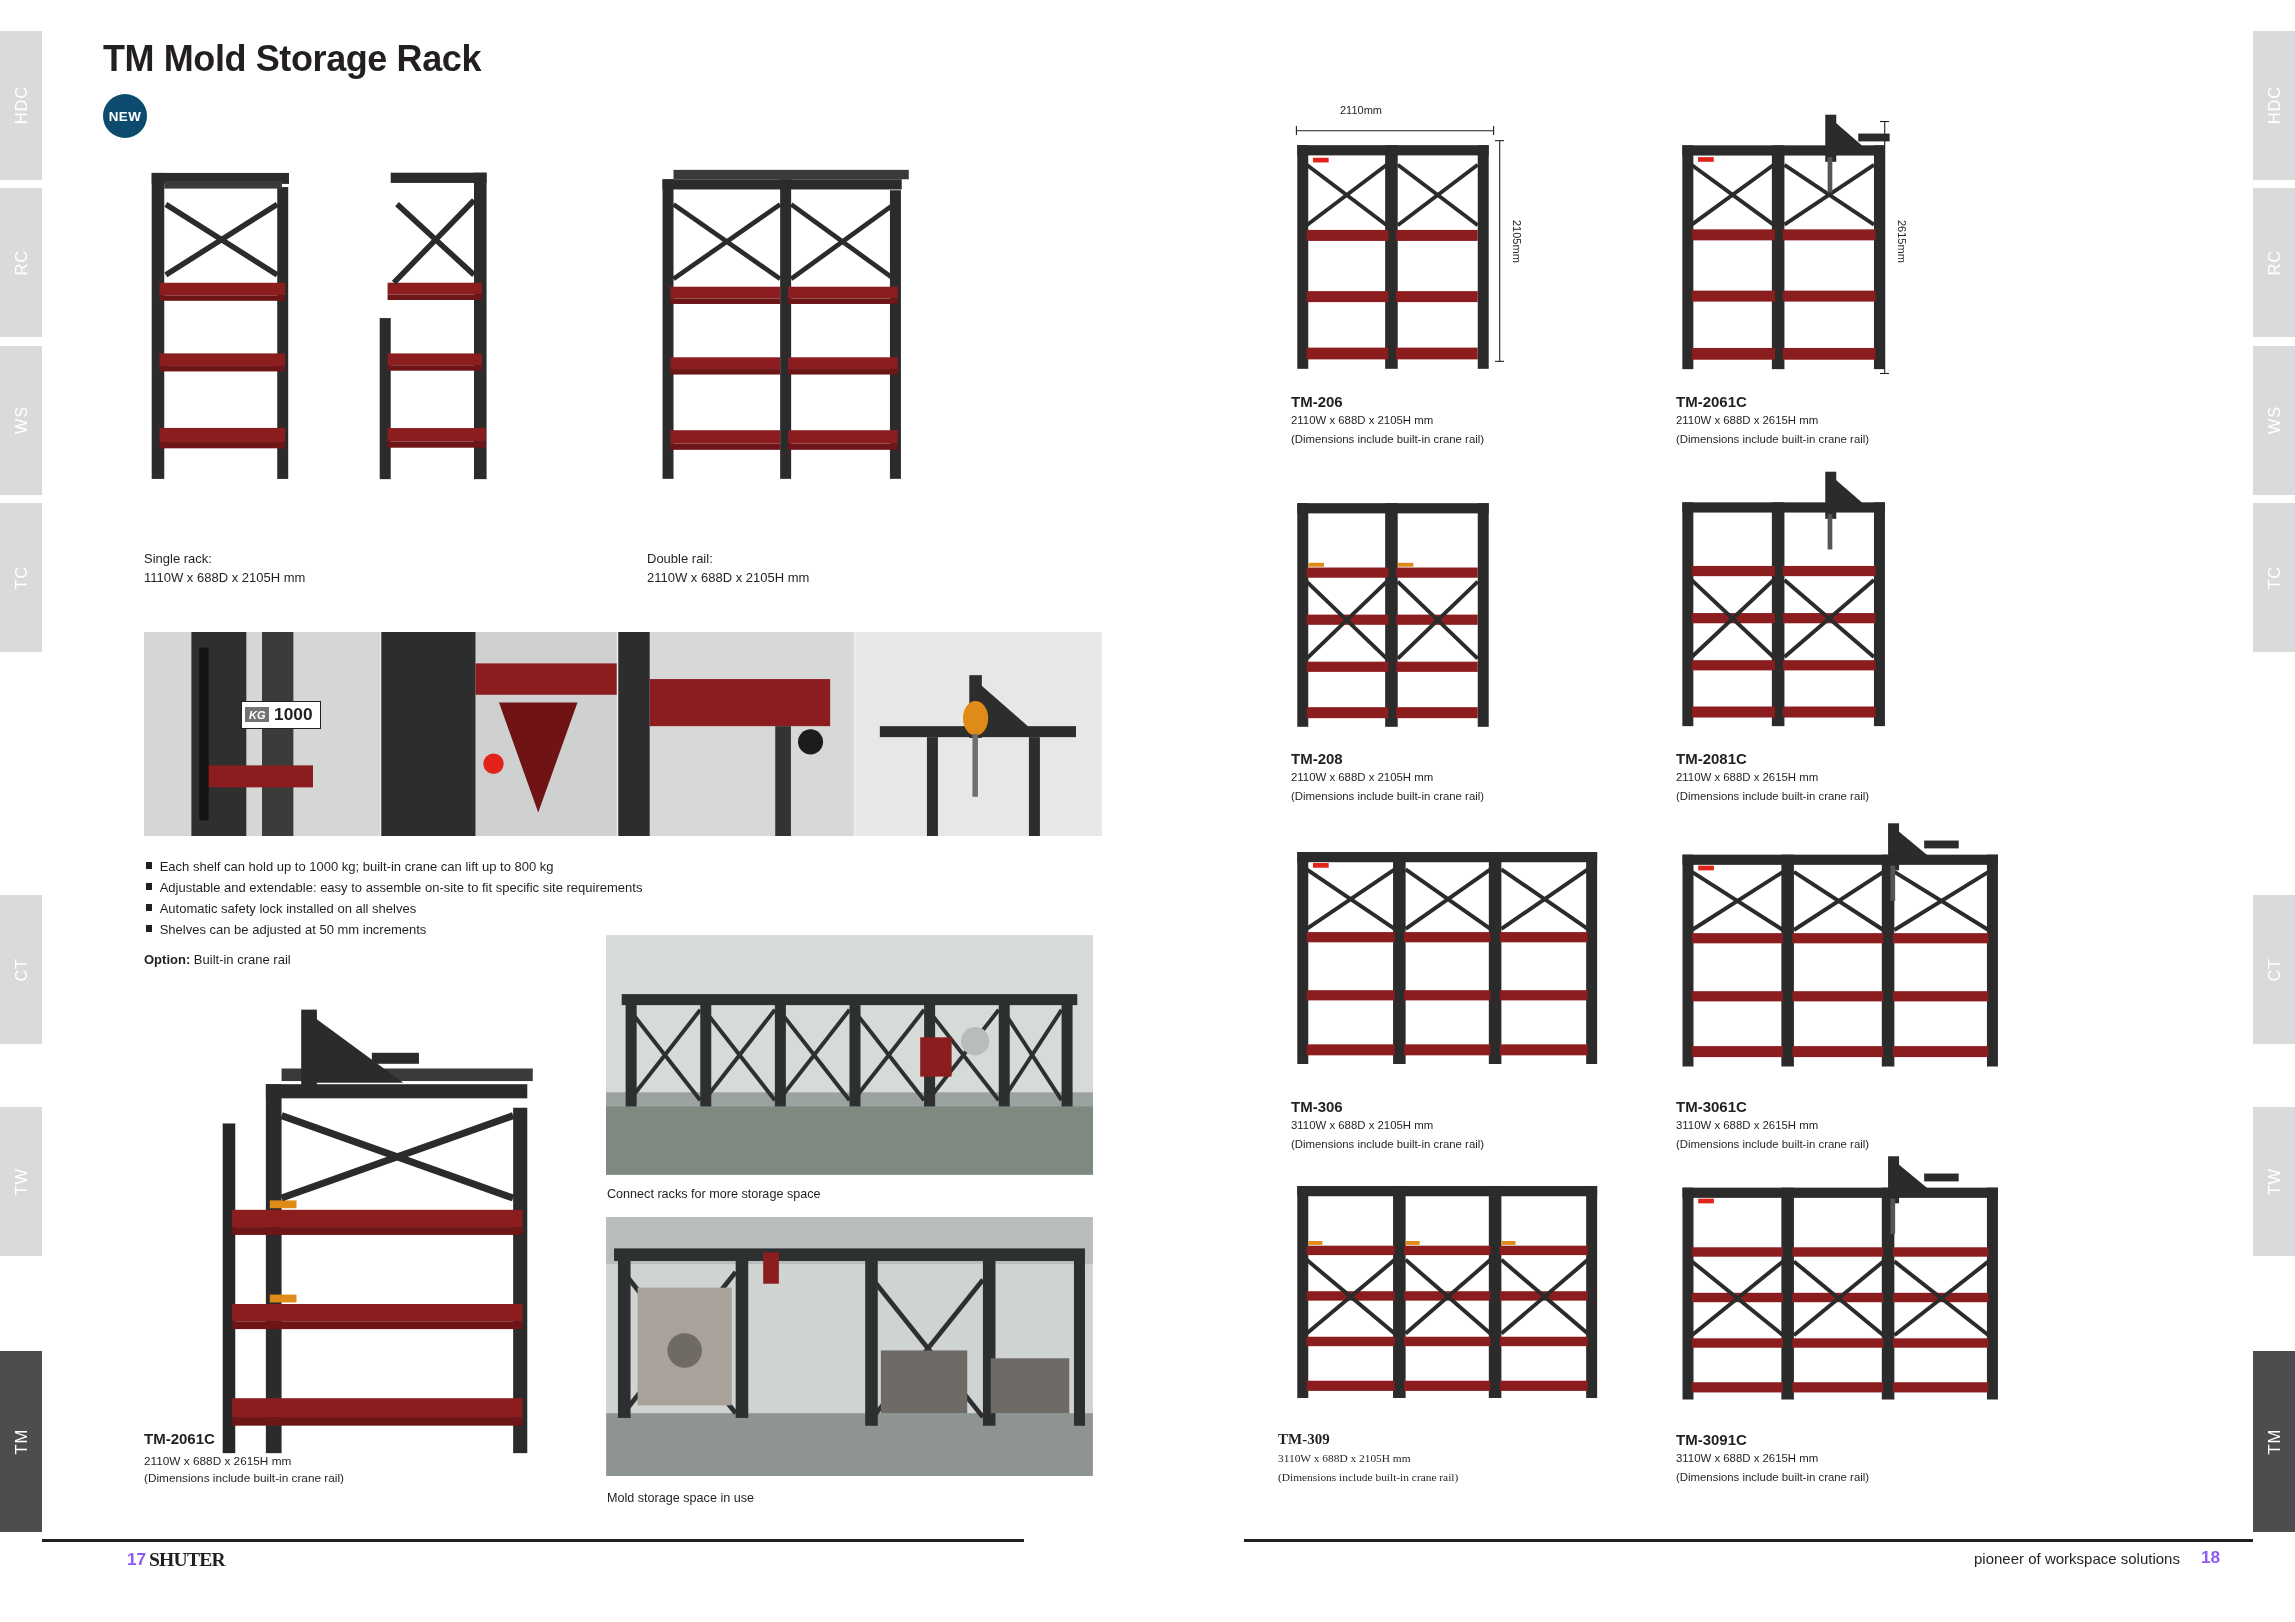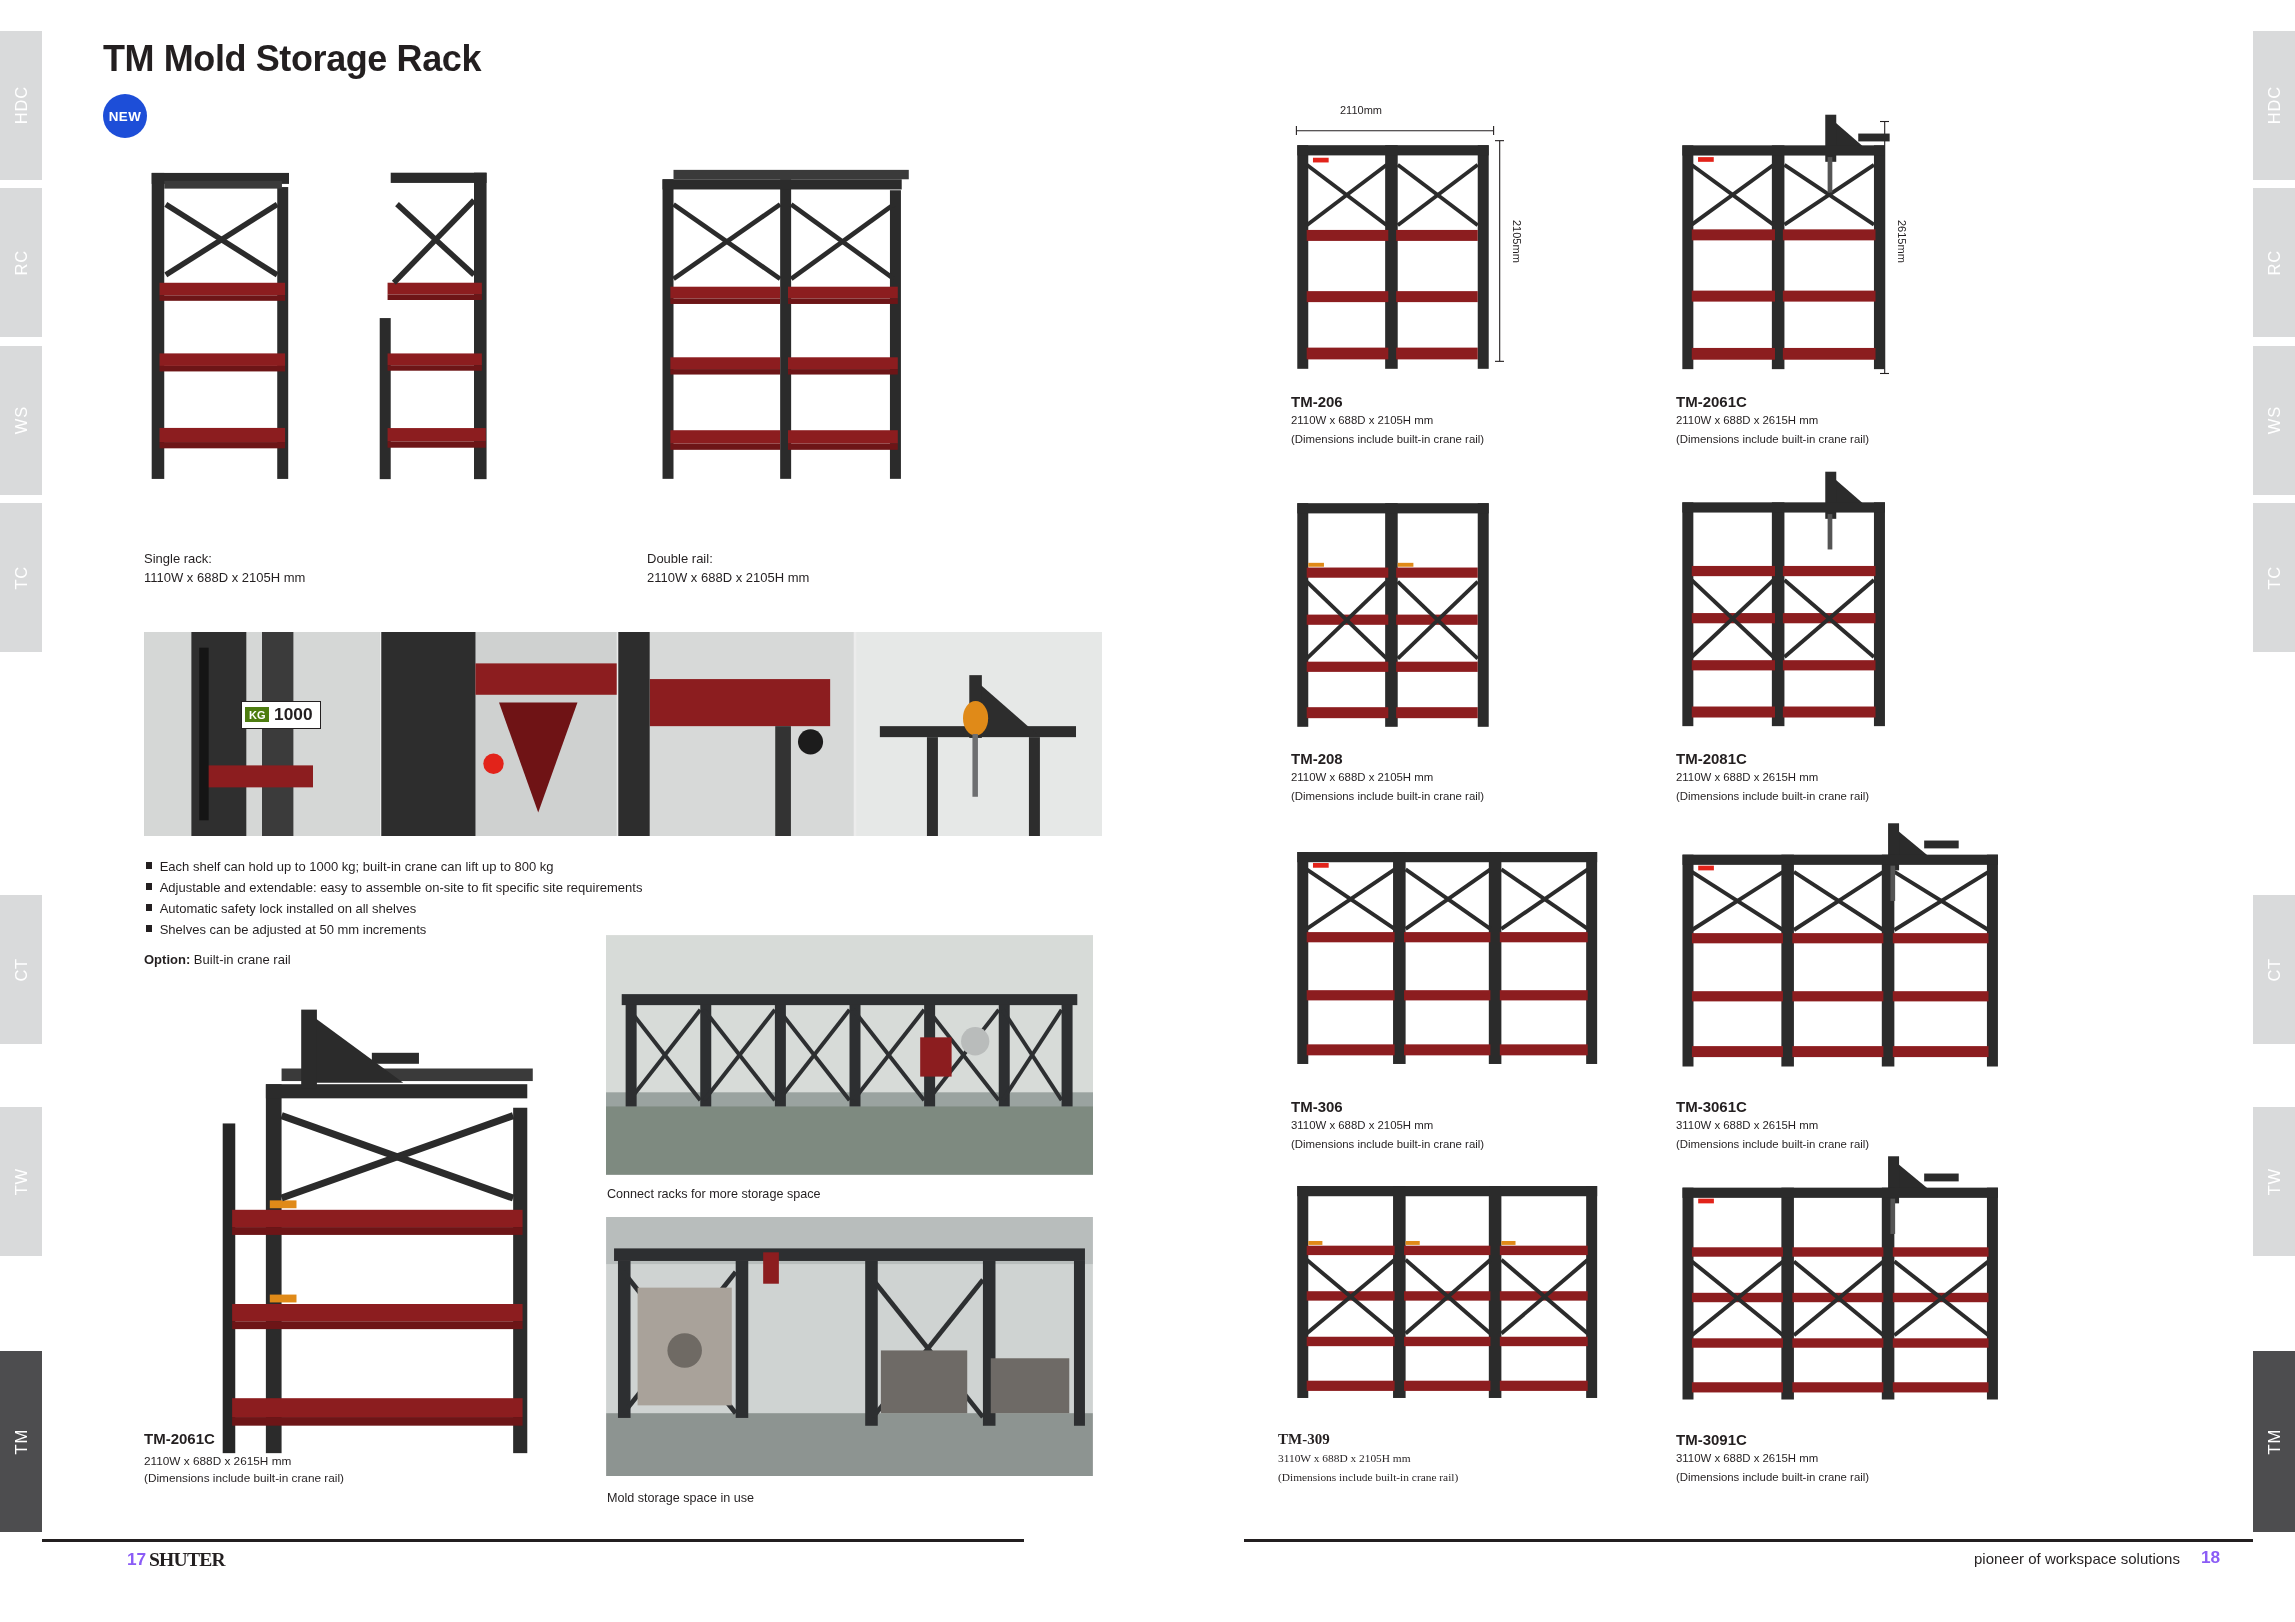--- a/index.html
+++ b/index.html
@@ -16,21 +16,21 @@
   .rail .tab.active{background:#4d4d4f;}
 
   
   .page{position:absolute;left:42px;top:0;width:2211px;height:1186px;}
   .leftpage{position:absolute;left:0;top:0;width:1202px;height:1622px;}
   .rightpage{position:absolute;left:1202px;top:0;width:1009px;height:1622px;}
 
   h1.title{position:absolute;left:61px;top:38px;margin:0;font-size:36px;font-weight:bold;letter-spacing:-0.4px;color:#231f20;}
 
   .newbadge{position:absolute;left:61px;top:94px;width:44px;height:44px;border-radius:50%;
-     background:#1d4ed8;color:#fff;font-size:13.4px;font-weight:bold;display:flex;align-items:center;justify-content:center;
+     background:#0c4a6e;color:#fff;font-size:13.4px;font-weight:bold;display:flex;align-items:center;justify-content:center;
      letter-spacing:0.4px;z-index:5;}
 
   
   .fig{position:absolute;}
 
   .caption{position:absolute;font-size:13px;line-height:1.45;color:#231f20;}
 
   .photostrip{position:absolute;left:61px;top:369px;width:550px;height:116px;background:#ececec;overflow:hidden;}
   .photostrip .cell{position:absolute;top:0;height:116px;overflow:hidden;}
 
@@ -244,21 +244,21 @@
         <rect x="90" y="134" width="14" height="126" fill="#2d2d2d"></rect>
         <rect x="220" y="134" width="14" height="126" fill="#2d2d2d"></rect>
         <polygon points="150,60 230,130 150,130" fill="#2d2d2d"></polygon>
         <rect x="144" y="55" width="16" height="80" fill="#2d2d2d"></rect>
         <ellipse cx="152" cy="110" rx="16" ry="22" fill="#e08a18"></ellipse>
         <rect x="148" y="130" width="7" height="80" fill="#6d6e70"></rect>
       </svg>
     </div>
 
     <div style="position:absolute;left:97px;top:69px;display:flex;align-items:center;gap:4.7px;background:#fff;border:1.6px solid #231f20;padding:2.4px 7.9px 2.4px 3.1px;">
-      <span style="background:#4d7c0f;color:#fff;font-size:11px;font-weight:bold;padding:1.6px 3.9px;">KG</span>
+      <span style="background:#737373;color:#fff;font-size:11px;font-weight:bold;padding:1.6px 3.9px;font-style:italic;">KG</span>
       <span style="font-size:17.3px;font-weight:bold;">1000</span>
     </div>
   </div>
 
   <div class="bullets" style="left:102px;top:856px;width:785px;">
     <div>Each shelf can hold up to 1000 kg; built-in crane can lift up to 800 kg</div>
     <div>Adjustable and extendable: easy to assemble on-site to fit specific site requirements</div>
     <div>Automatic safety lock installed on all shelves</div>
     <div>Shelves can be adjusted at 50 mm increments</div>
   </div>

